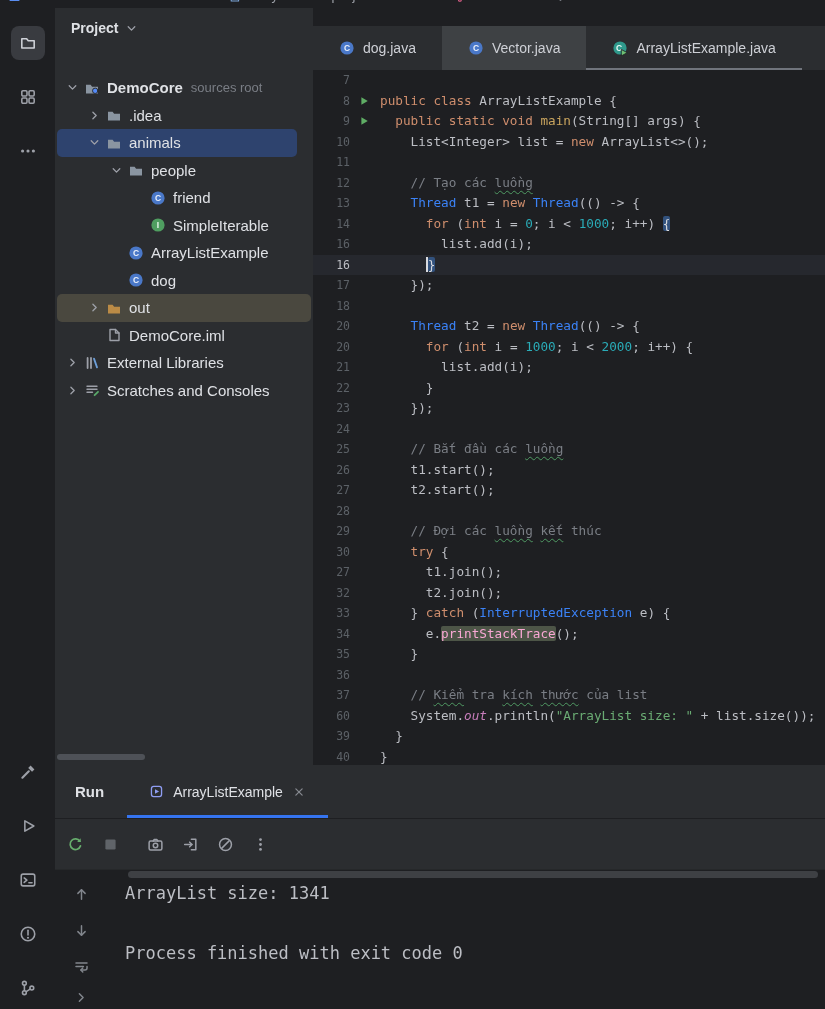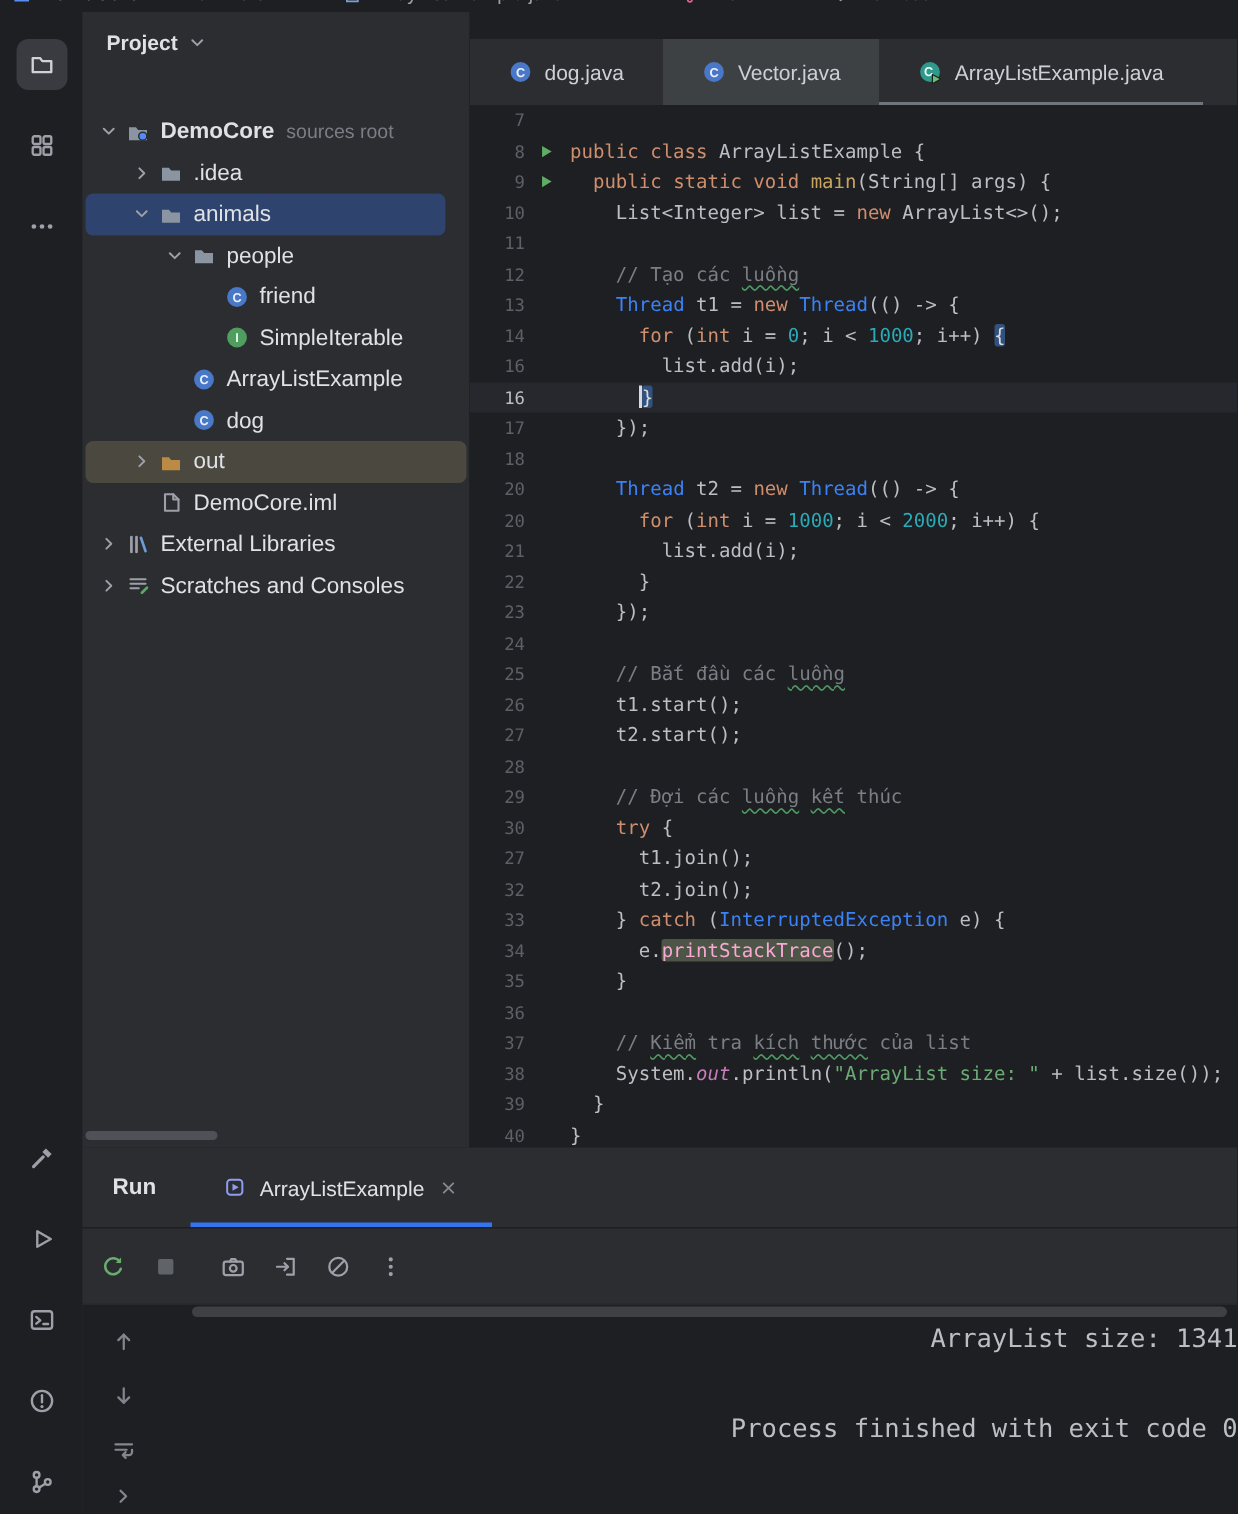--- a/index.html
+++ b/index.html
@@ -57,21 +57,21 @@
   .tk-pl{color:#bcbec4}.tk-kw{color:#cf8e6d}.tk-str{color:#6aab73}.tk-num{color:#2aacb8}
   .tk-cmt{color:#7a7e85}.tk-cls{color:#3b82f6}.tk-mth{color:#c9a45e}
   .tk-fld{color:#c77dbb;font-style:italic}
   .tk-sp{color:#7a7e85;text-decoration:underline;text-decoration-style:wavy;
          text-decoration-color:#4f9a63;text-decoration-thickness:1px;text-underline-offset:3px;}
   .tk-hl{color:#f9a8d4;background:#4d5547;border-radius:2px;}
   .tk-bhl{color:#d8dadf;background:#32527e;border-radius:2px;}
   .caret{display:inline-block;width:2px;height:15px;background:#d8dadf;vertical-align:-3px;}
 
   
-  #run-panel{position:absolute;left:55px;top:765px;width:770px;height:244px;background:#2b2d30;text-align:right;}
+  #run-panel{position:absolute;left:55px;top:765px;width:770px;height:244px;background:#2b2d30;}
   .rp-header{height:53px;display:flex;align-items:center;padding-left:20px;border-bottom:1px solid #1e1f22;}
   .rp-title{font-size:15px;font-weight:700;color:#dfe1e5;}
   .rtab{margin-left:23px;height:100%;display:flex;align-items:center;gap:9px;padding:0 22px;
         position:relative;font-size:14px;color:#dfe1e5;cursor:pointer;}
   .rtab::after{content:"";position:absolute;left:0;right:0;bottom:0;height:3px;background:#3574f0;}
   .rtab-close{opacity:.8;cursor:pointer;}
   .rp-toolbar{height:50px;display:flex;align-items:center;padding-left:10px;border-bottom:1px solid #26282a;}
   .tbtn{width:20px;height:20px;margin-right:15px;display:flex;align-items:center;justify-content:center;cursor:pointer;}
   .tbtn.sep{margin-left:10px;}
   .rp-console{position:relative;height:140px;background:#1e1f22;display:flex;}
@@ -461,21 +461,21 @@
         <div class="cline"><span class="ln">28</span><span class="rn"></span><span class="ct"></span></div>
         <div class="cline"><span class="ln">29</span><span class="rn"></span><span class="ct"><span class="tk-cmt">    // Đợi các </span><span class="tk-sp">luồng</span><span class="tk-cmt"> </span><span class="tk-sp">kết</span><span class="tk-cmt"> thúc</span></span></div>
         <div class="cline"><span class="ln">30</span><span class="rn"></span><span class="ct"><span class="tk-pl">    </span><span class="tk-kw">try</span><span class="tk-pl"> {</span></span></div>
         <div class="cline"><span class="ln">27</span><span class="rn"></span><span class="ct"><span class="tk-pl">      t1.join();</span></span></div>
         <div class="cline"><span class="ln">32</span><span class="rn"></span><span class="ct"><span class="tk-pl">      t2.join();</span></span></div>
         <div class="cline"><span class="ln">33</span><span class="rn"></span><span class="ct"><span class="tk-pl">    } </span><span class="tk-kw">catch</span><span class="tk-pl"> (</span><span class="tk-cls">InterruptedException</span><span class="tk-pl"> e) {</span></span></div>
         <div class="cline"><span class="ln">34</span><span class="rn"></span><span class="ct"><span class="tk-pl">      e.</span><span class="tk-hl">printStackTrace</span><span class="tk-pl">();</span></span></div>
         <div class="cline"><span class="ln">35</span><span class="rn"></span><span class="ct"><span class="tk-pl">    }</span></span></div>
         <div class="cline"><span class="ln">36</span><span class="rn"></span><span class="ct"></span></div>
         <div class="cline"><span class="ln">37</span><span class="rn"></span><span class="ct"><span class="tk-cmt">    // </span><span class="tk-sp">Kiểm</span><span class="tk-cmt"> tra </span><span class="tk-sp">kích</span><span class="tk-cmt"> </span><span class="tk-sp">thước</span><span class="tk-cmt"> của list</span></span></div>
-        <div class="cline"><span class="ln">38</span><span class="rn"></span><span class="ct"><span class="tk-pl">    System.</span><span class="tk-fld">out</span><span class="tk-pl">.println(</span><span class="tk-str">"ArrayList size: "</span><span class="tk-pl"> + list.size());</span></span></div>
+        <div class="cline"><span class="ln">60</span><span class="rn"></span><span class="ct"><span class="tk-pl">    System.</span><span class="tk-fld">out</span><span class="tk-pl">.println(</span><span class="tk-str">"ArrayList size: "</span><span class="tk-pl"> + list.size());</span></span></div>
         <div class="cline"><span class="ln">39</span><span class="rn"></span><span class="ct"><span class="tk-pl">  }</span></span></div>
         <div class="cline"><span class="ln">40</span><span class="rn"></span><span class="ct"><span class="tk-pl">}</span></span></div>
       </div>
   </div>
 
   <div id="run-panel">
     <div class="rp-header">
       <span class="rp-title">Run</span>
       <div class="rtab">
         <span class="icn">

